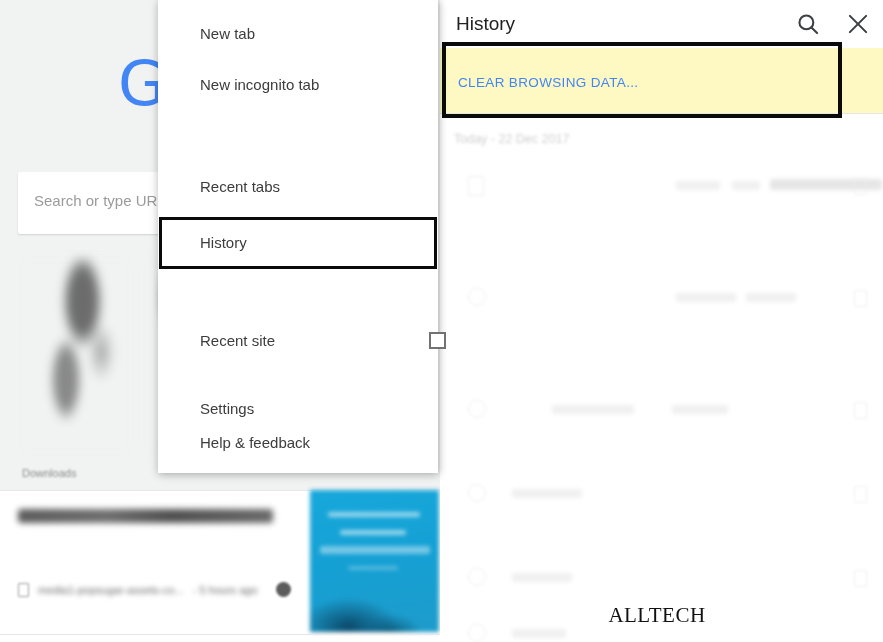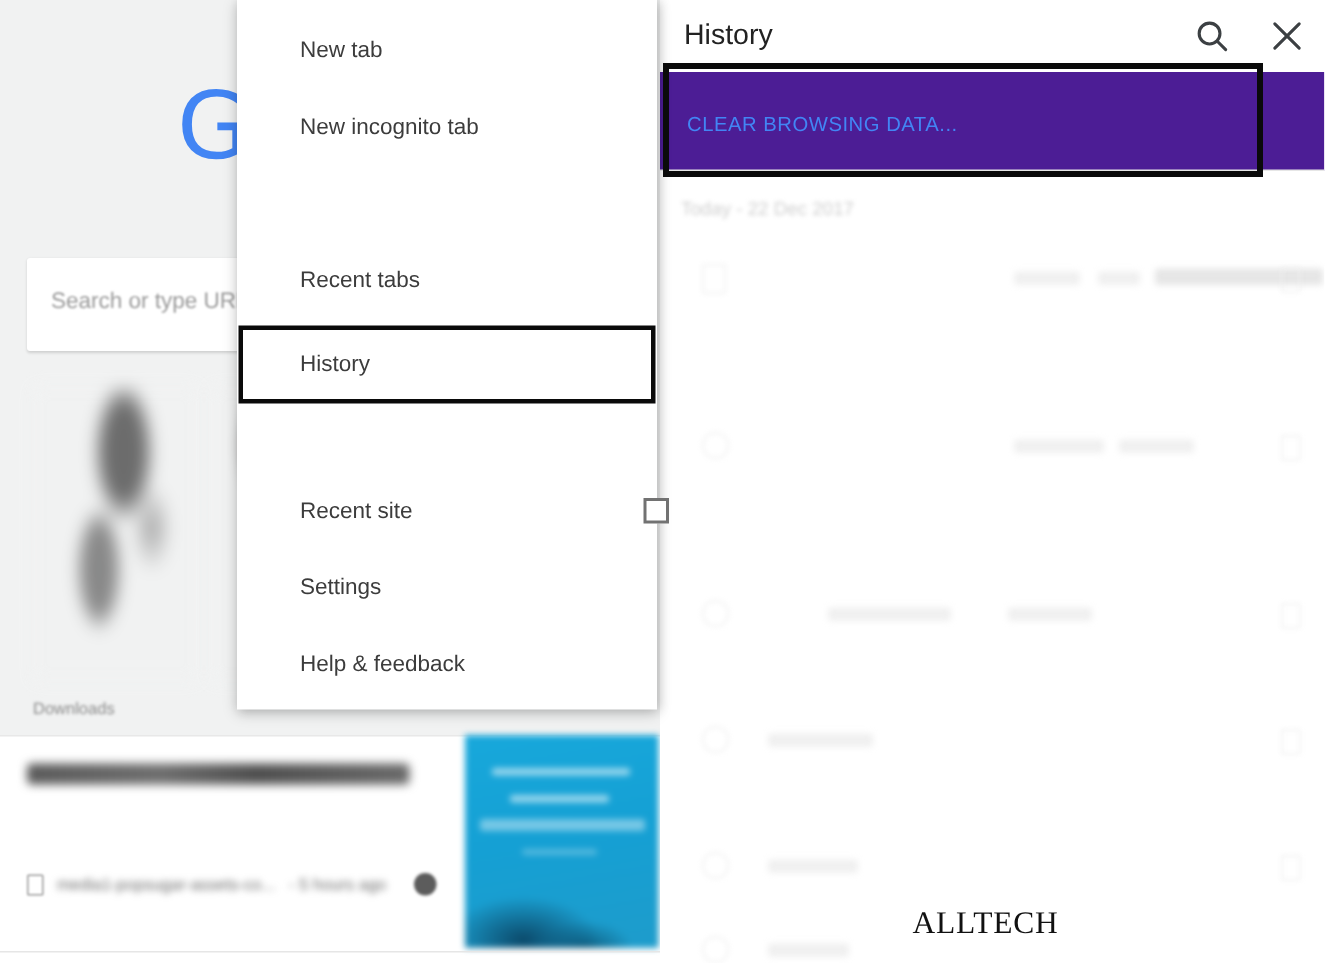--- a/index.html
+++ b/index.html
@@ -174,21 +174,21 @@
     position: absolute; left: 355px; top: 11px;
     width: 26px; height: 26px;
   }
   #close-icon-btn {
     position: absolute; left: 405px; top: 11px;
     width: 26px; height: 26px;
   }
   #clear-row {
     position: absolute; left: 0; top: 48px;
     width: 443px; height: 66px;
-    background: #4c1d95;
+    background: #fef9c3;
     border-bottom: 1px solid #e6e6e6;
   }
   #clear-label {
     position: absolute; left: 18px; top: 27px;
     font-size: 13.5px; letter-spacing: .35px;
     color: #4285f4;
     white-space: nowrap;
   }
   #clear-highlight {
     position: absolute; left: 442px; top: 42px;
@@ -296,21 +296,21 @@
     <div class="menu-item" style="top:217px;">
       <span class="label">History</span>
     </div>
 
 
     <div class="menu-item" style="top:315px;">
       <span class="label">Recent site</span>
       <span id="chk-desktop-site"></span>
     </div>
 
-    <div class="menu-item" style="top:366px;">
+    <div class="menu-item" style="top:366px;align-items:flex-end;">
       <span class="label">Settings</span>
     </div>
 
     <div class="menu-item" style="top:417px;">
       <span class="label">Help &amp; feedback</span>
     </div>
 
     <div id="menu-highlight"></div>
   </div>
 

